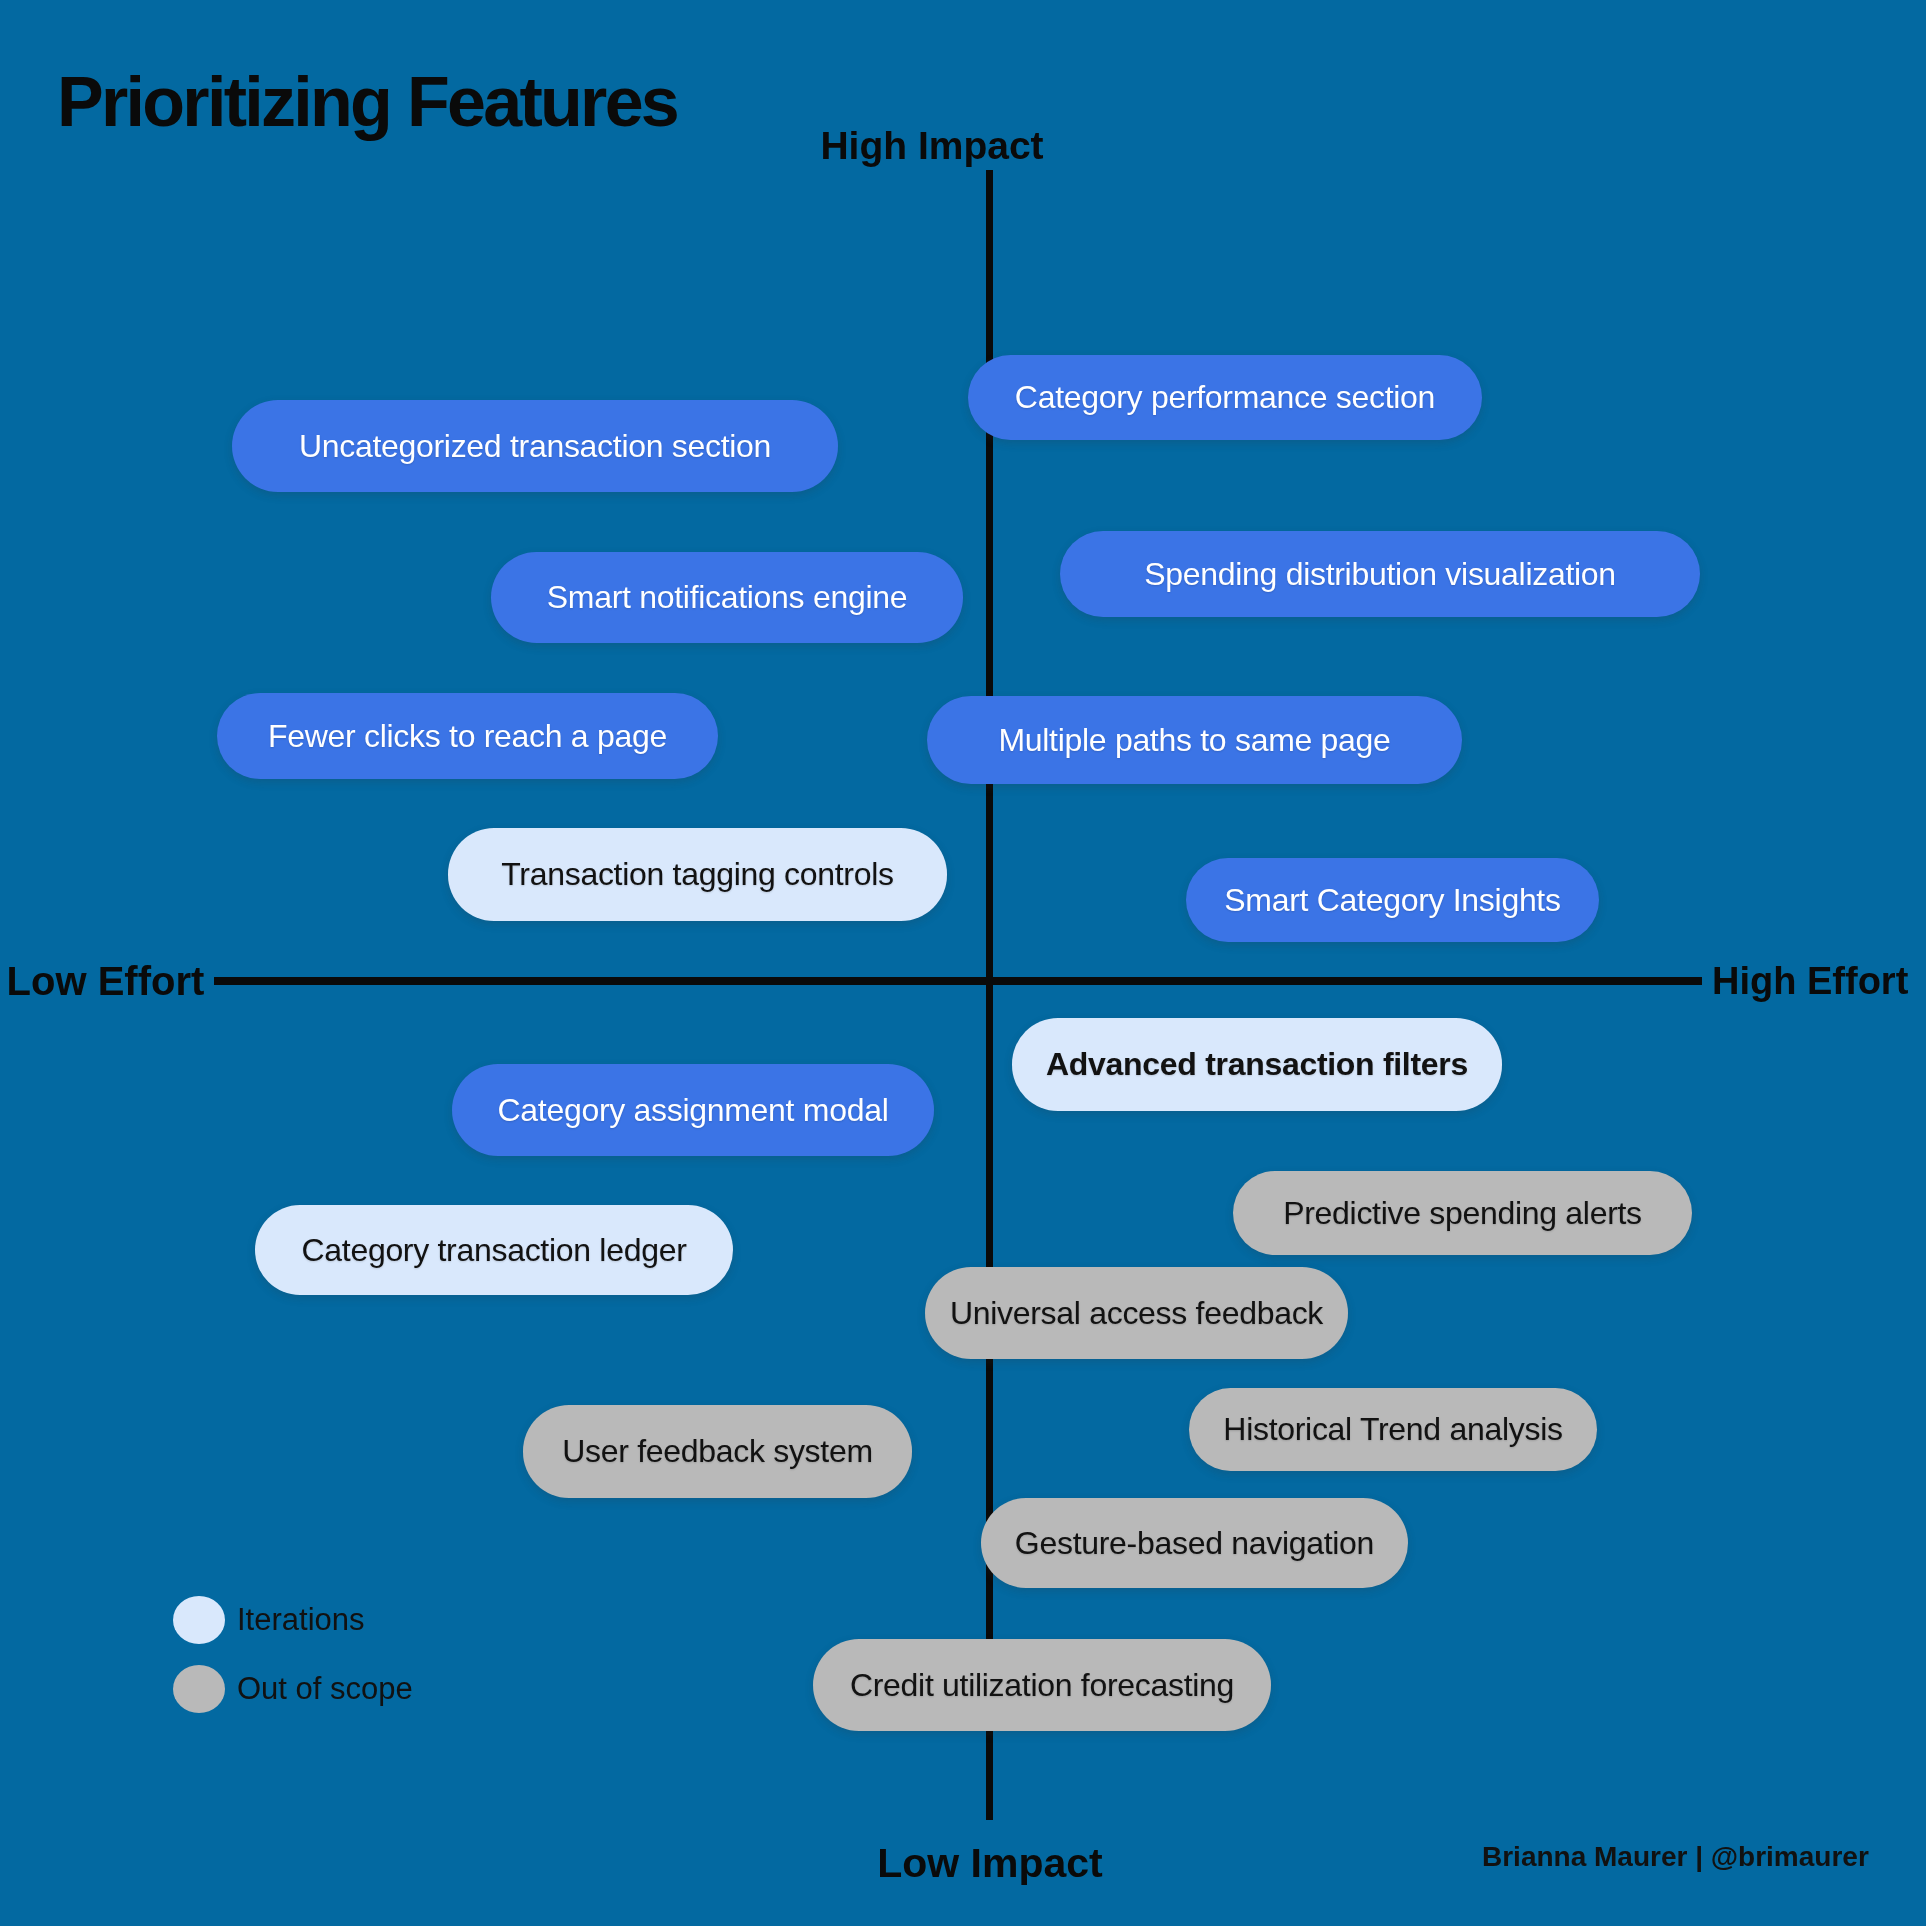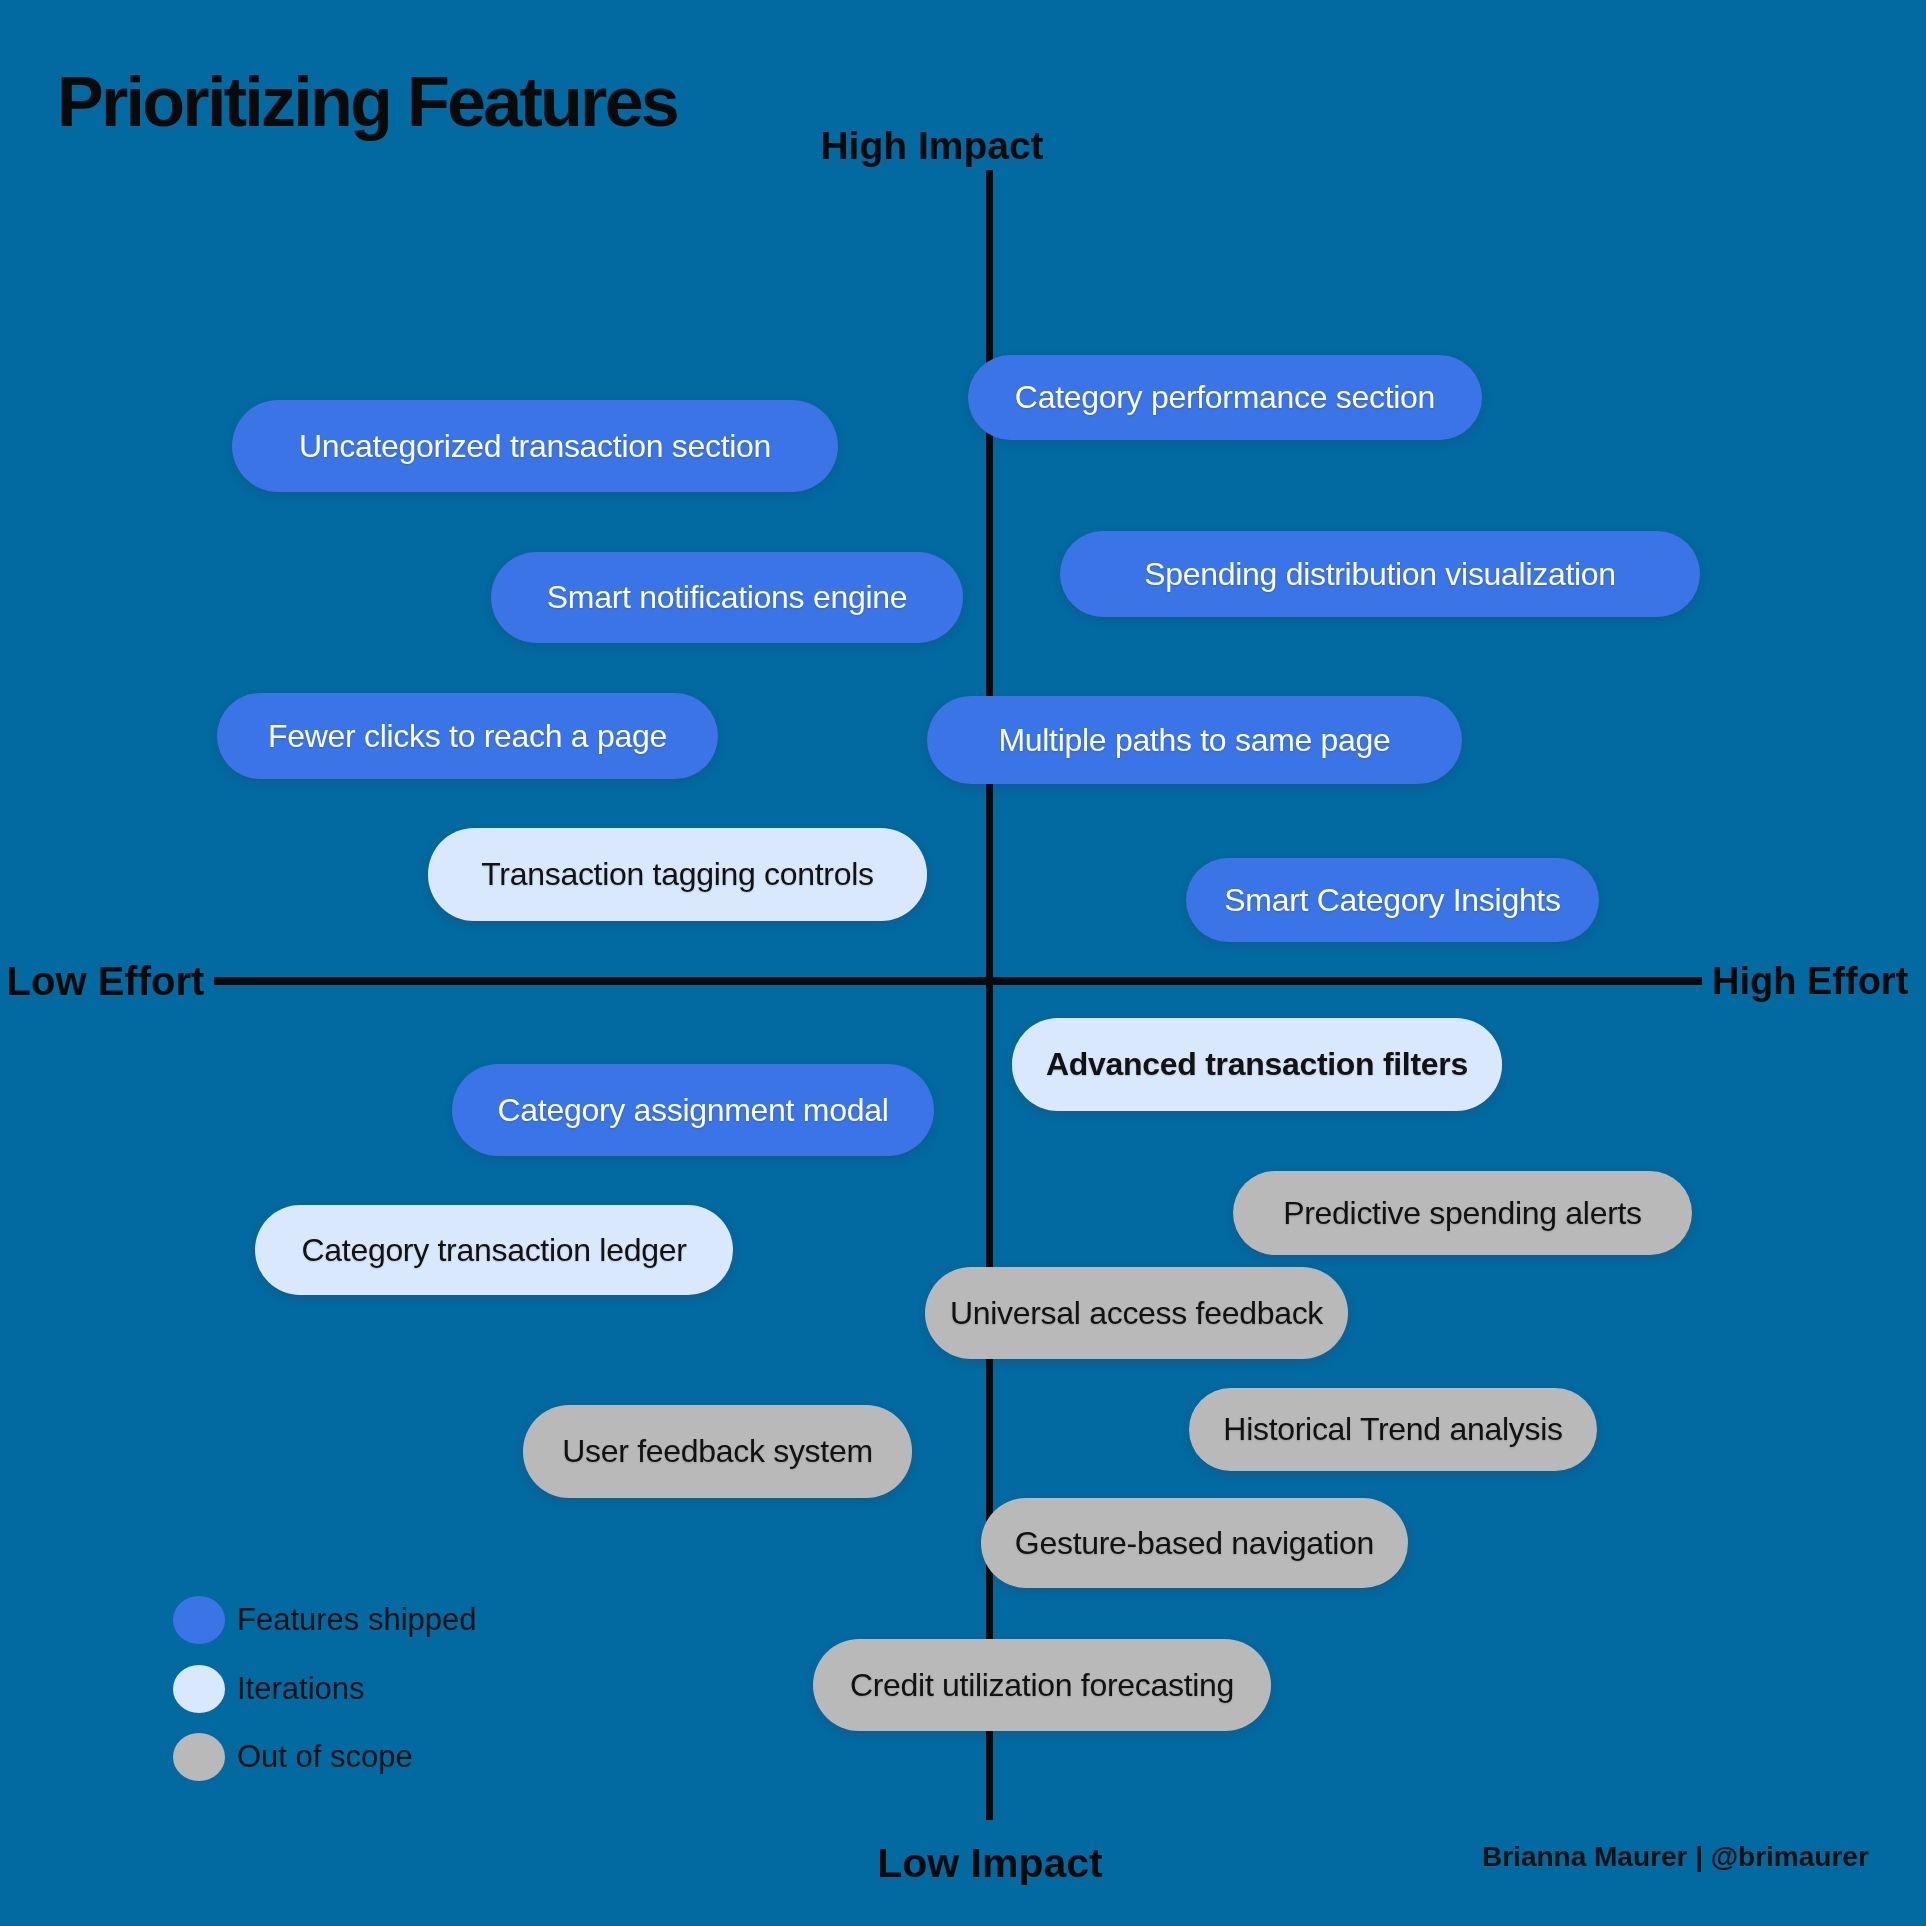--- a/index.html
+++ b/index.html
@@ -126,21 +126,21 @@
       </div>
       <div class="pill shipped" style="left: 1060px; top: 531px; width: 640px; height: 86px;">
         <span>Spending distribution visualization</span>
       </div>
       <div class="pill shipped" style="left: 217px; top: 693px; width: 501px; height: 86px;">
         <span>Fewer clicks to reach a page</span>
       </div>
       <div class="pill shipped" style="left: 927px; top: 696px; width: 535px; height: 88px;">
         <span>Multiple paths to same page</span>
       </div>
-      <div class="pill iteration" style="left: 428px; top: 828px; width: 499px; height: 93px;">
+      <div class="pill iteration" style="left: 448px; top: 828px; width: 499px; height: 93px;">
         <span>Transaction tagging controls</span>
       </div>
       <div class="pill shipped" style="left: 1186px; top: 858px; width: 413px; height: 84px;">
         <span>Smart Category Insights</span>
       </div>
       <div class="pill iteration" style="left: 1012px; top: 1018px; width: 490px; height: 93px; font-weight: bold;">
         <span>Advanced transaction filters</span>
       </div>
       <div class="pill shipped" style="left: 452px; top: 1064px; width: 482px; height: 92px;">
         <span>Category assignment modal</span>
@@ -163,24 +163,20 @@
       <div class="pill out-of-scope" style="left: 981px; top: 1498px; width: 427px; height: 90px;">
         <span>Gesture-based navigation</span>
       </div>
       <div class="pill out-of-scope" style="left: 813px; top: 1639px; width: 458px; height: 92px;">
         <span>Credit utilization forecasting</span>
       </div>
     </div>
 
   <div class="legend" id="legend">
       <div class="legend-row">
-        <span class="legend-swatch shipped"></span>
-        <span class="legend-label">Features shipped</span>
-      </div>
-      <div class="legend-row">
         <span class="legend-swatch iteration"></span>
         <span class="legend-label">Iterations</span>
       </div>
       <div class="legend-row">
         <span class="legend-swatch out-of-scope"></span>
         <span class="legend-label">Out of scope</span>
       </div>
     </div>
 
   <div class="footer">Brianna Maurer | @brimaurer</div>

